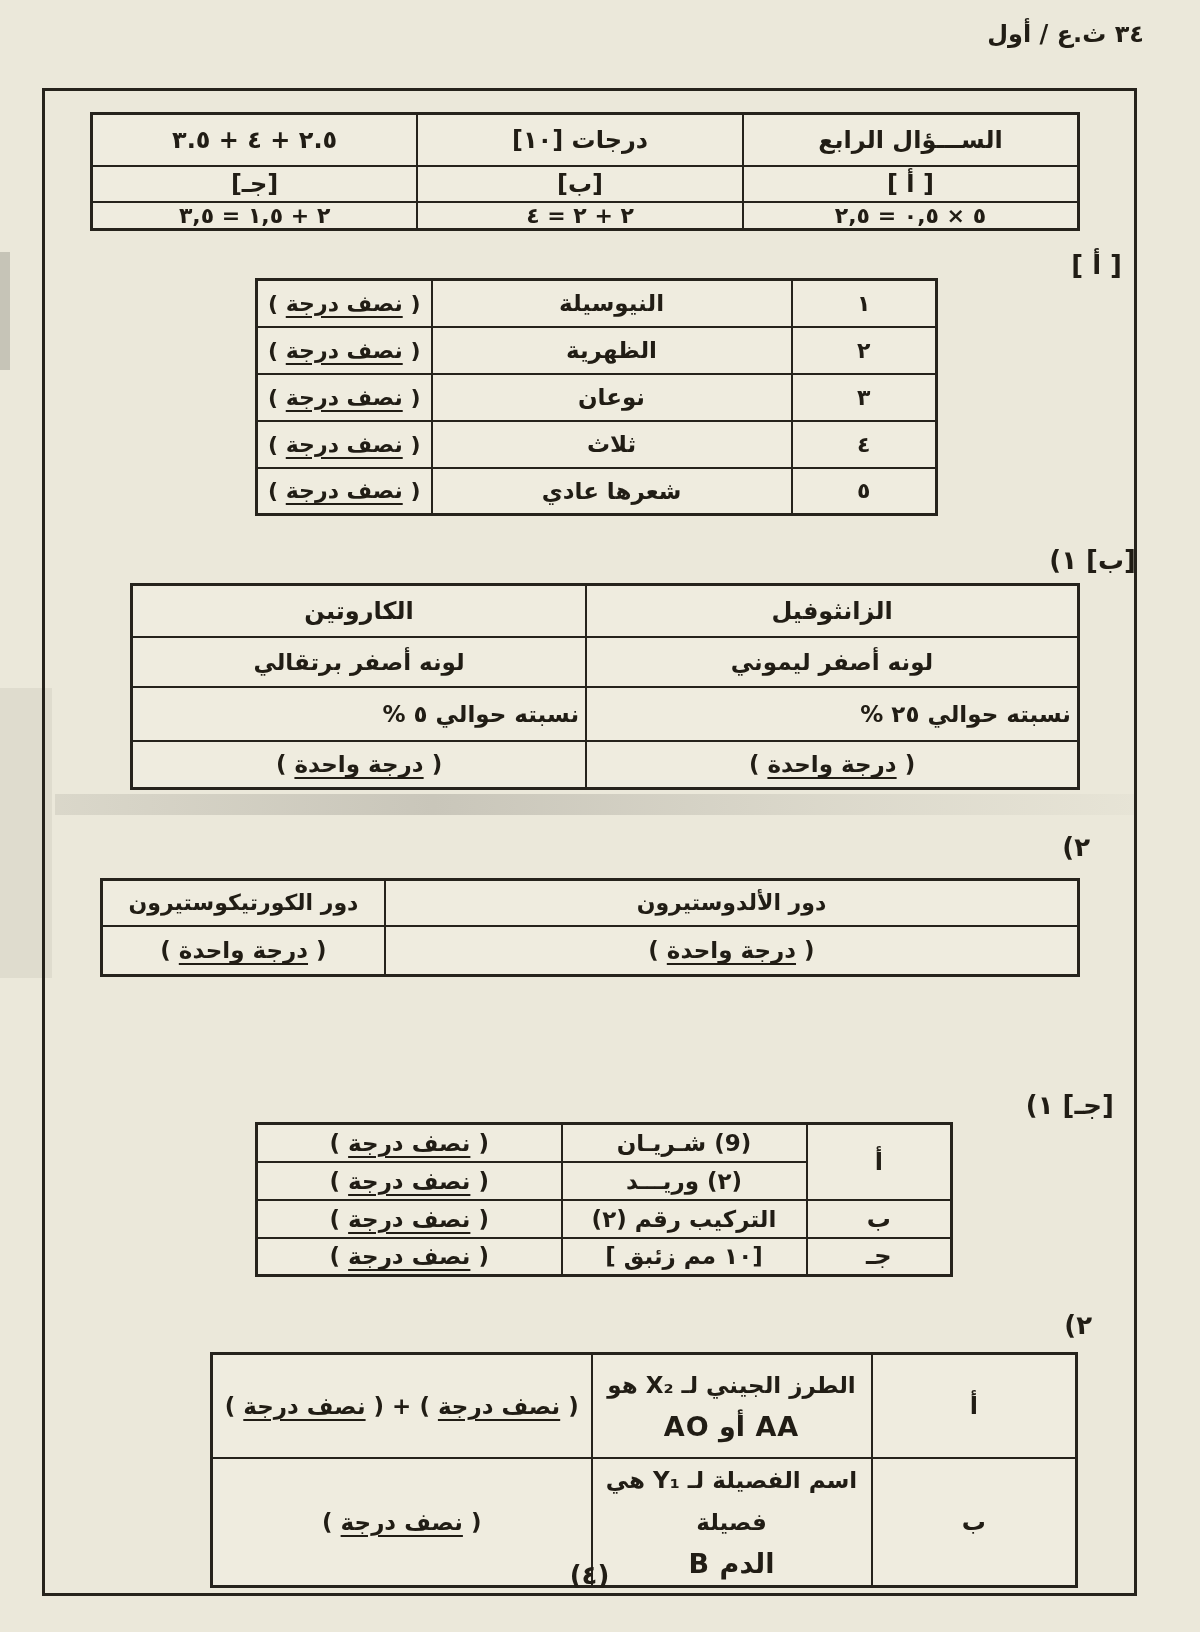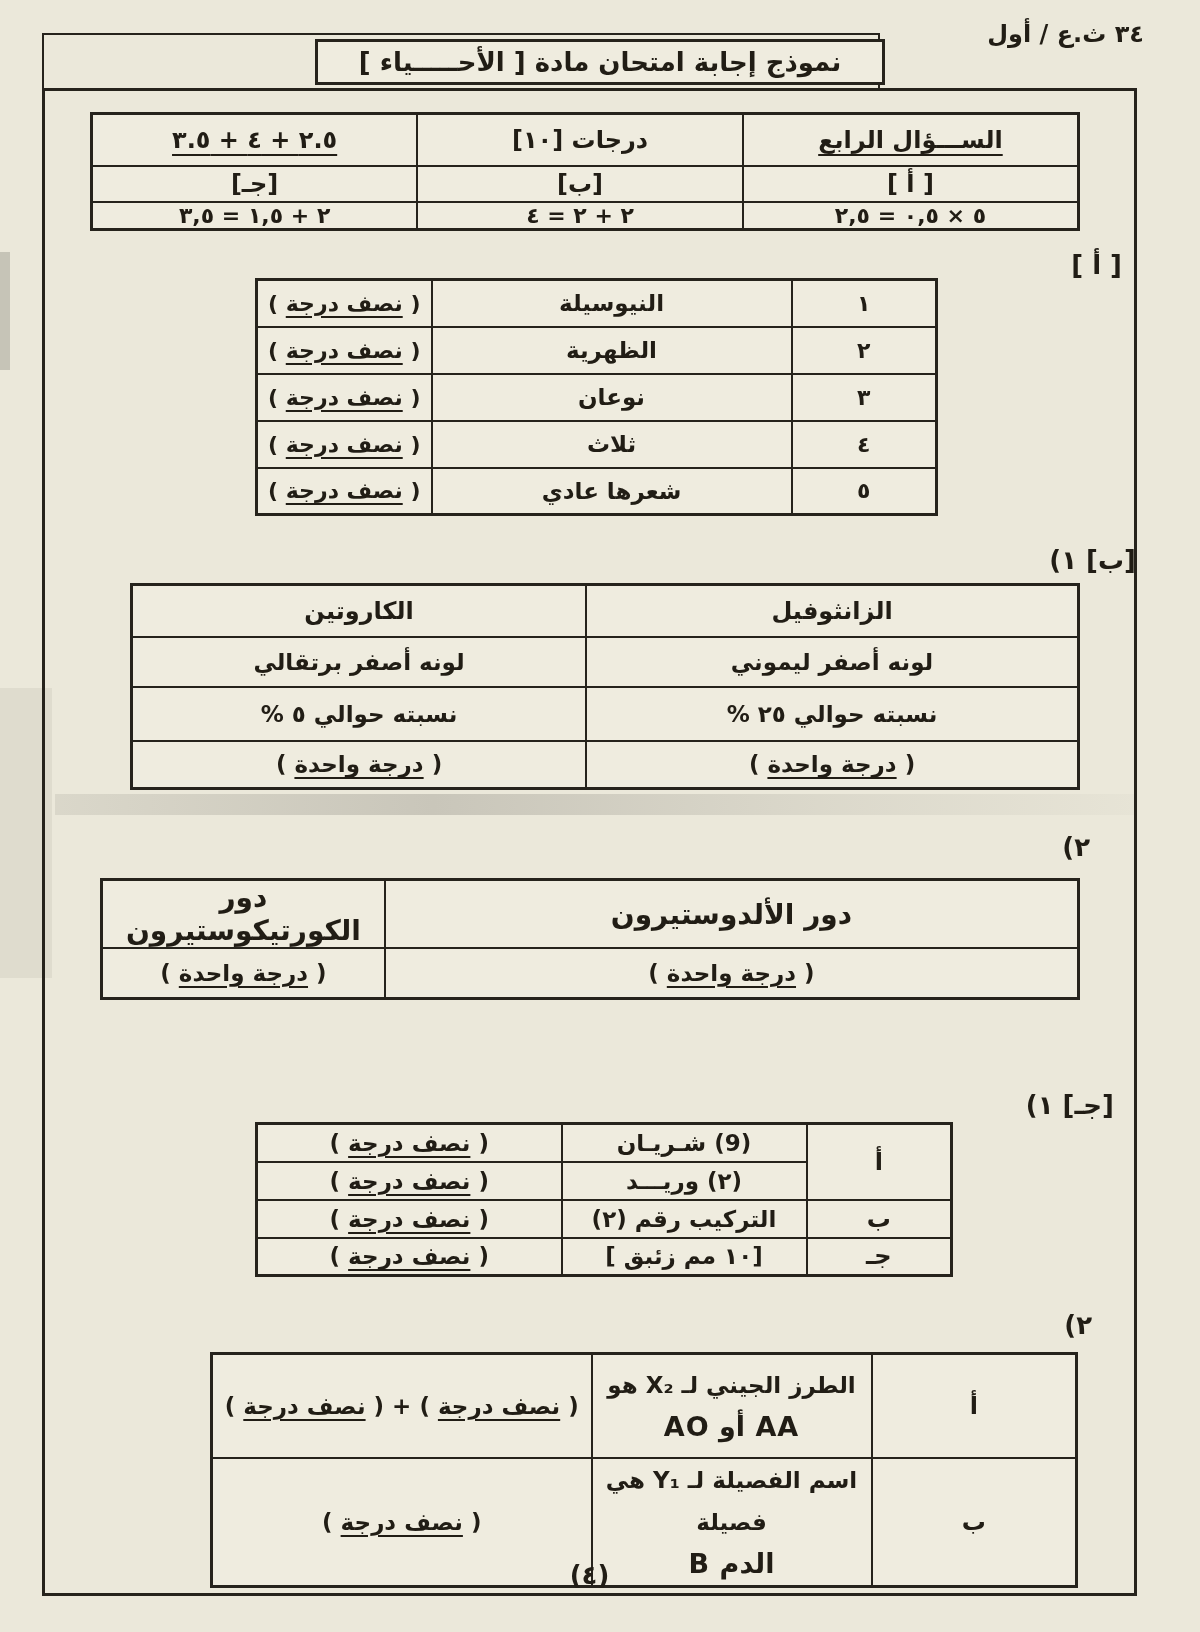--- a/index.html
+++ b/index.html
@@ -26,21 +26,21 @@
   .titlebox{position:absolute;left:271px;right:-7px;top:4px;bottom:3px;border:3px solid var(--line);
     display:flex;align-items:center;justify-content:center;background:var(--cell);}
   .title{font-size:26px;}
 
   .frame{position:absolute;left:42px;top:88px;width:1095px;height:1508px;border:3px solid var(--line);}
 
   table.tbl{position:absolute;border-collapse:collapse;table-layout:fixed;border:3px solid var(--line);}
   table.tbl td{border:2px solid var(--line);background:var(--cell);text-align:center;
     vertical-align:middle;padding:0 6px;font-size:23px;font-weight:bold;}
   td.gray{background:var(--gray);}
-  .u{text-decoration:underline;text-underline-offset:6px;text-decoration-thickness:2px;}
+  .u{text-underline-offset:6px;text-decoration-thickness:2px;}
   .ltr{direction:ltr;}
   u{text-underline-offset:5px;text-decoration-thickness:2px;margin-top:16px;}
 
   .summary{left:90px;top:112px;width:990px;}
   .summary .rh td{height:52px;font-size:24px;}
   .summary .rp td{height:36px;font-size:24px;}
   .summary .rc td{height:24px;font-size:22px;}
 
   .sec{position:absolute;font-size:26px;}
   #lblA{right:78px;top:250px;}
@@ -50,25 +50,25 @@
   #lblC2{right:108px;top:1310px;}
 
   .tblA{left:255px;top:278px;width:680px;}
   .tblA td{height:47px;}
   .tblA td.num{font-size:22px;}
   .tblA td.mark{font-size:22px;}
 
   .tblB1{left:130px;top:583px;width:950px;}
   .tblB1 .rh td{height:52px;font-size:24px;}
   .tblB1 .r1 td{height:50px;}
-  .tblB1 .r2 td{height:54px;}
+  .tblB1 .r2 td{height:54px;text-align:right;}
   .tblB1 .rm td{height:48px;}
 
   .tblB2{left:100px;top:878px;width:980px;}
-  .tblB2 .rh td{height:46px;font-size:28px;}
+  .tblB2 .rh td{height:46px;font-size:22px;}
   .tblB2 .rb td{height:98px;}
   .tblB2 .rm td{height:50px;}
   td.para{text-align:right;padding:4px 12px;line-height:42px;font-size:23px;}
   td.para2{line-height:46px;font-size:23px;}
 
   .tblC1{left:255px;top:1122px;width:695px;}
   .tblC1 td{height:38px;font-size:22px;}
   .tblC1 td.lett{font-size:24px;}
 
   .tblC2{left:210px;top:1352px;width:865px;}
@@ -84,25 +84,20 @@
 <body>
 
 <div class="page">
 
   <div class="art-left-1"></div>
   <div class="art-left-2"></div>
   <div class="smudge"></div>
 
   <div class="corner">٣٤ ث.ع / أول</div>
 
-  <div class="strip">
-    <div class="titlebox">
-      <span class="title">نموذج إجابة امتحان مادة [ الأحـــــياء ]</span>
-    </div>
-  </div>
 
   <div class="frame"></div>
 
   <table class="tbl summary">
     <colgroup>
         <col style="width:34%">
         <col style="width:33%">
         <col style="width:33%">
       </colgroup>
     <tbody>

